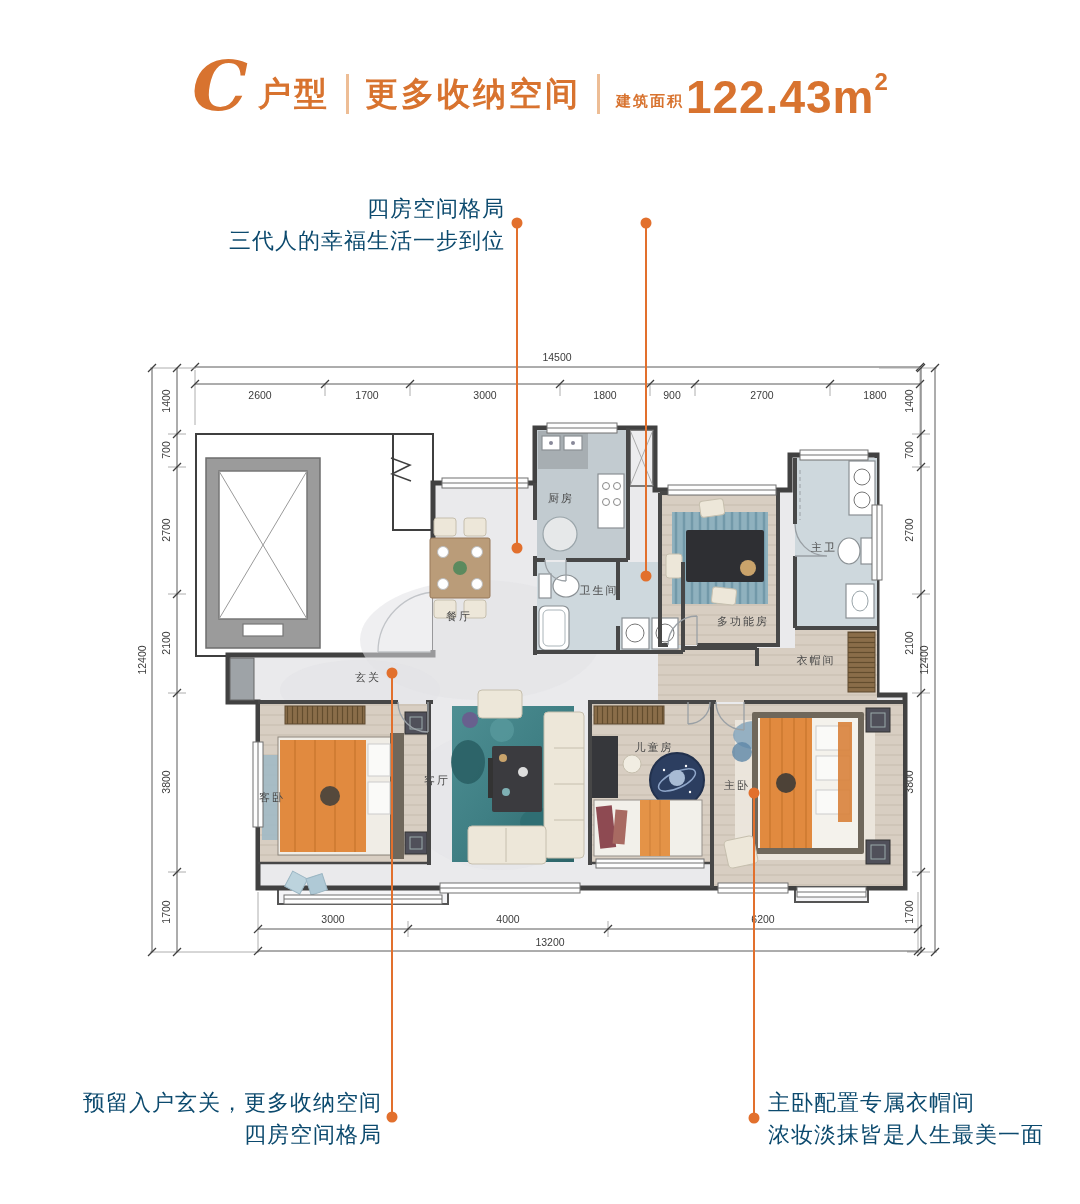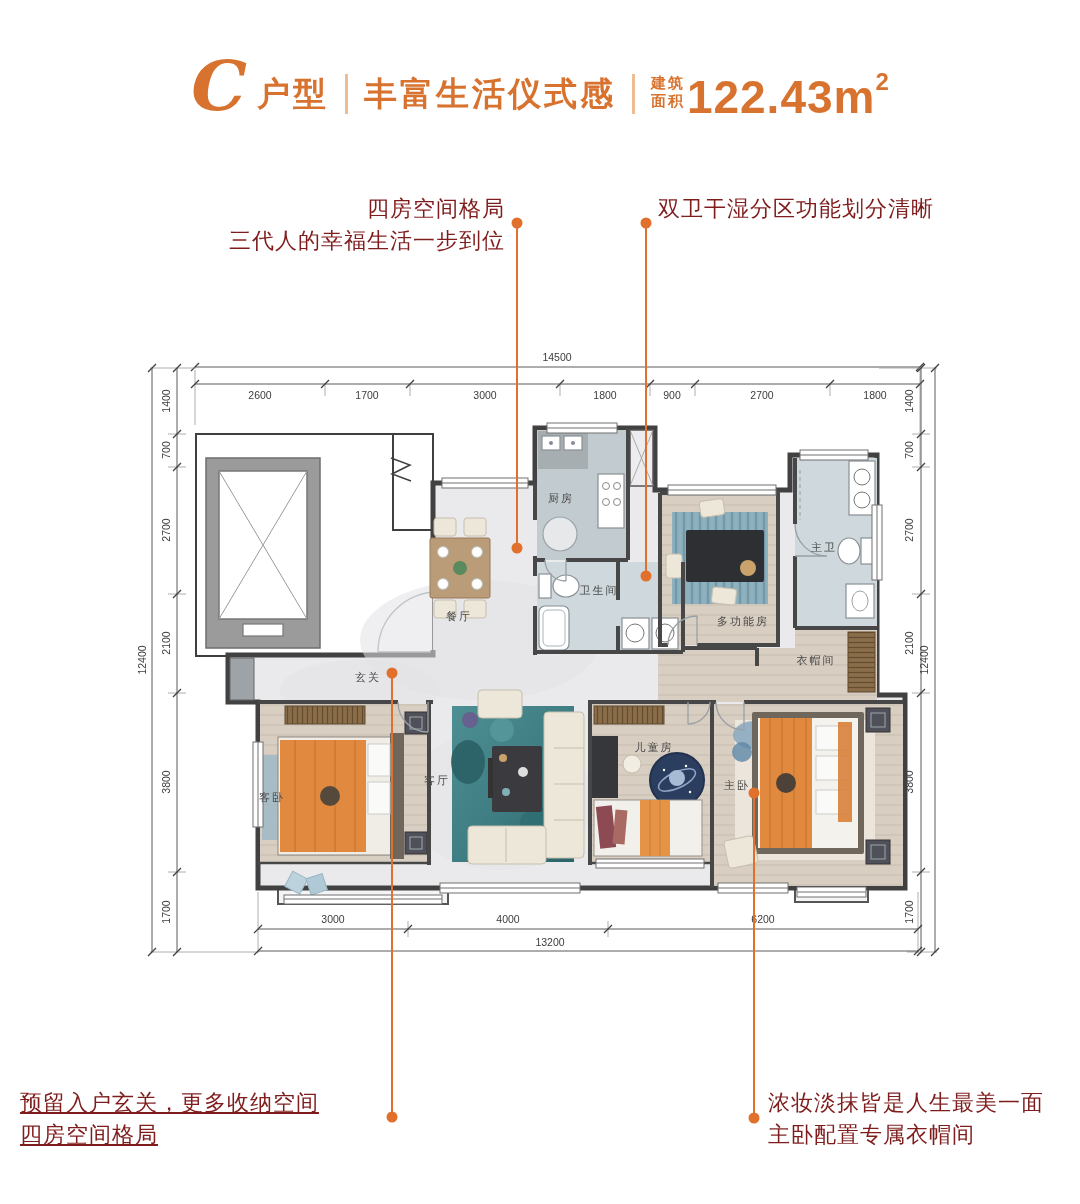--- a/index.html
+++ b/index.html
@@ -8,32 +8,32 @@
   svg{position:absolute;left:0;top:0;}
 
   
   .title{position:absolute;left:0;top:34px;width:1080px;height:84px;
          display:flex;justify-content:center;align-items:flex-end;color:#D8732F;}
   .t-c{font-family:"DejaVu Serif",serif;font-style:italic;font-weight:700;
        font-size:70px;line-height:0.92;margin-right:10px;}
   .t-hx{font-size:33px;font-weight:700;letter-spacing:3px;line-height:1.1;
         padding-bottom:6px;margin-top:24px;}
   .t-bar{width:3px;height:40px;background:#EDBD95;margin:0 16px 4px 16px;}
-  .t-mini{display:flex;flex-direction:column;justify-content:flex-end;
+  .t-mini{display:flex;flex-direction:row;justify-content:flex-end;
           font-size:15px;font-weight:700;line-height:1.25;letter-spacing:2px;
           padding-bottom:7px;margin-right:2px;}
   .t-num{font-size:46px;font-weight:700;line-height:0.9;letter-spacing:1px;}
   .t-sup{font-size:24px;font-weight:700;transform:translateY(-22px);display:inline-block;}
 
   
-  .callout{position:absolute;font-size:22px;line-height:32px;color:#7f1d1d;
+  .callout{position:absolute;font-size:22px;line-height:32px;color:#0c4a6e;
            font-weight:500;letter-spacing:1px;}
   .c-tl{left:120px;top:193px;width:385px;text-align:right;}
   .c-tr{left:658px;top:193px;width:400px;text-align:left;}
-  .c-bl{left:20px;top:1087px;width:362px;text-decoration:underline;}
+  .c-bl{left:20px;top:1087px;width:362px;text-align:right;}
   .c-br{left:768px;top:1087px;width:300px;text-align:left;}
 
   
   .dim{stroke:#5a5a5a;stroke-width:1;fill:none;}
   .ext{stroke:#9b9b9b;stroke-width:0.8;fill:none;}
   .tick{stroke:#3f3f3f;stroke-width:1.2;}
   .dimtxt{font:10.5px "Liberation Sans",sans-serif;fill:#3c3c3c;}
   .roomtxt{font:11px "Liberation Sans",sans-serif;fill:#4a4a4a;letter-spacing:2px;
            text-anchor:middle;}
   .w4{stroke:#474747;stroke-width:4;fill:none;}
@@ -48,44 +48,43 @@
 </style>
 </head>
 <body>
 
 <div id="page">
 
   <div class="title">
     <span class="t-c">C</span>
     <span class="t-hx">户型</span>
     <span class="t-bar"></span>
-    <span class="t-hx">丰富生活仪式感</span>
+    <span class="t-hx">更多收纳空间</span>
     <span class="t-bar"></span>
     <span class="t-mini">
       <i style="font-style:normal">建筑</i>
       <i style="font-style:normal">面积</i>
     </span>
     <span class="t-num">122.43m</span>
     <span class="t-sup">2</span>
   </div>
 
   <div class="callout c-tl">
     <div>四房空间格局</div>
     <div>三代人的幸福生活一步到位</div>
   </div>
   <div class="callout c-tr">
-    <div>双卫干湿分区功能划分清晰</div>
   </div>
   <div class="callout c-bl">
     <div>预留入户玄关，更多收纳空间</div>
     <div>四房空间格局</div>
   </div>
   <div class="callout c-br">
+    <div>主卧配置专属衣帽间</div>
     <div>浓妆淡抹皆是人生最美一面</div>
-    <div>主卧配置专属衣帽间</div>
   </div>
 
   <svg width="1080" height="1204" viewBox="0 0 1080 1204">
     <defs>
       <pattern id="wood" patternUnits="userSpaceOnUse" width="10" height="10">
         <rect width="10" height="10" fill="#D8CEC2"></rect>
         <path d="M0,5 H10" stroke="#C7BCAE" stroke-width="1"></path>
       </pattern>
       <pattern id="rungsV" patternUnits="userSpaceOnUse" width="8" height="5">
         <rect width="8" height="5" fill="#8A6D49"></rect>

